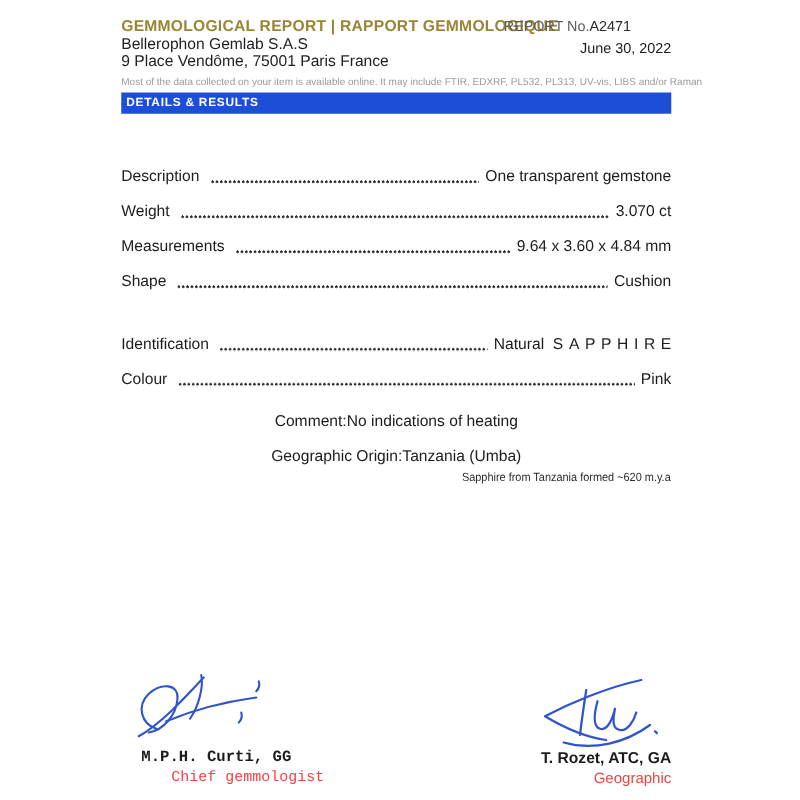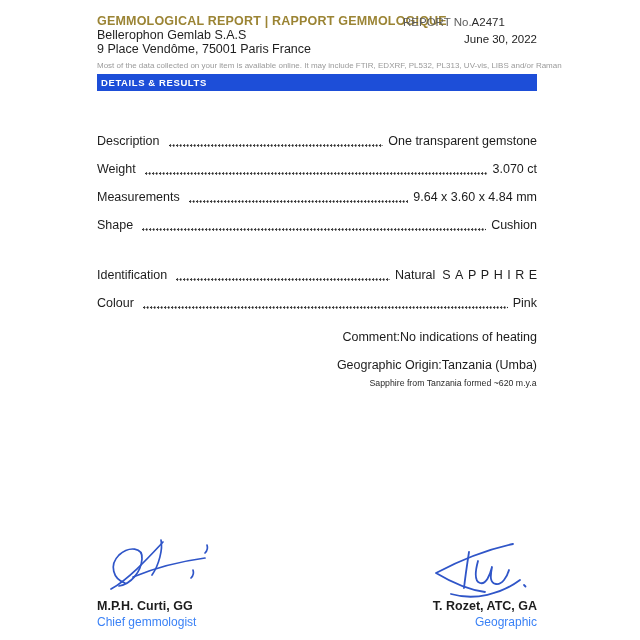--- a/index.html
+++ b/index.html
@@ -33,33 +33,33 @@
   .flabel { flex:0 0 auto; white-space:nowrap; }
   .dots {
     flex:1 1 auto; align-self:stretch; margin:0 5px 0 9px;
     background-image:radial-gradient(circle 1px at 1.2px 1.2px, #2a2a2a 98%, transparent 100%);
     background-size:3.5px 2.5px; background-repeat:repeat-x; background-position:left bottom 2px;
   }
   .fvalue { flex:0 0 auto; white-space:nowrap; }
   .spaced { letter-spacing:4.5px; margin-left:7px; margin-right:-4.5px; }
 
   
-  .crow { position:absolute; left:0; width:100%; display:flex; justify-content:flex-end; font-size:12.5px; color:#1c1c1c; }
+  .crow { position:absolute; left:0; width:100%; display:flex; justify-content:center; font-size:12.5px; color:#1c1c1c; }
   .crow.comment { top:330px; }
   .crow.origin  { top:358px; }
   .origin-note  { position:absolute; right:0; top:377px; font-size:9.5px; color:#2a2a2a; text-align:right;
                   transform:scaleX(0.92); transform-origin:right; }
 
   
   .sig-svg { position:absolute; }
   .sig-svg.left  { left:8px;  top:537px; }
   .sig-svg.right { right:2px; top:537px; }
   .sig-name  { position:absolute; top:599px; font-size:12.5px; font-weight:bold; color:#1c1c1c; }
-  .sig-title { position:absolute; top:615px; font-size:12px; color:#3b82f6; }
-  .sig-name.left, .sig-title.left { left:0; }
+  .sig-title { position:absolute; top:615px; font-size:12px; color:#ef4444;margin-left:24px; }
+  .sig-name.left, .sig-title.left { left:16px;font-family:Liberation Mono, monospace; }
   .sig-name.right, .sig-title.right { right:0; text-align:right; }
 </style>
 </head>
 <body>
 
 <div class="page">
   <div class="content">
 
     <div class="title">GEMMOLOGICAL REPORT | RAPPORT GEMMOLOGIQUE</div>
     <div class="company">Bellerophon Gemlab S.A.S</div>

